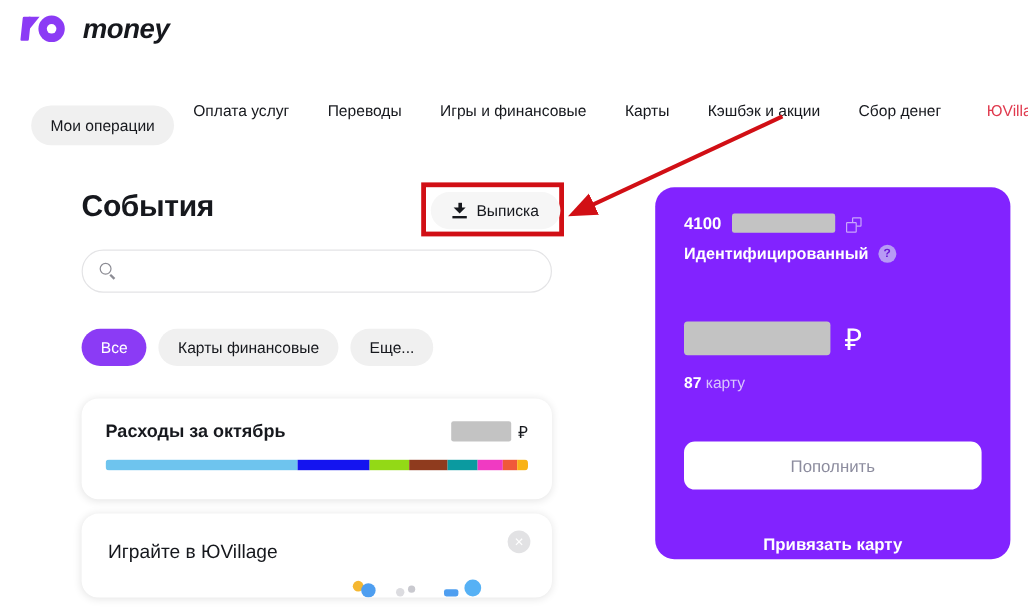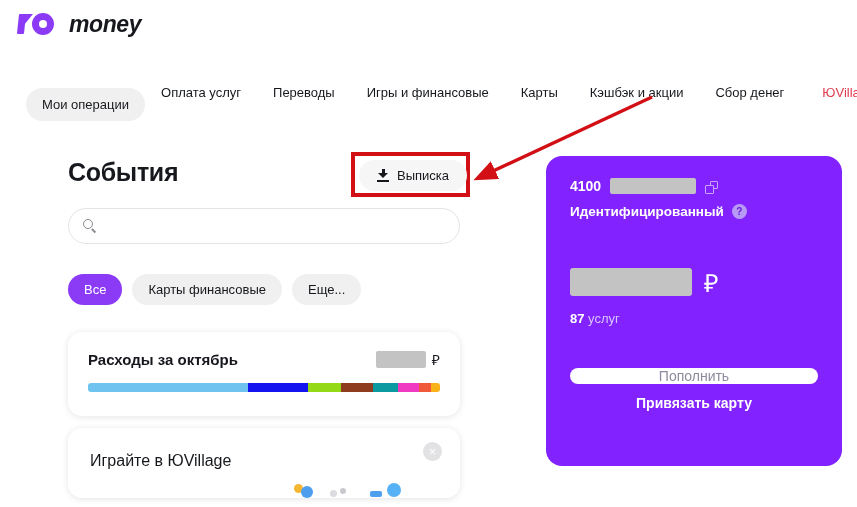--- a/index.html
+++ b/index.html
@@ -191,26 +191,26 @@
   }
   .balance-row { display: flex; align-items: center; gap: 12px; margin-top: 46px; }
   .redact-balance { width: 122px; height: 28px; border-radius: 3px; }
   .rub-big { font-size: 25px; color: #fff; font-weight: normal; }
   .points-row { margin-top: 12px; font-size: 13px; }
   .points-num { color: #fff; font-weight: bold; }
   .points-label { color: #d9c4fd; }
   .topup-btn {
     display: block; width: 248px; margin: 42px auto 0 auto;
     background: #fff; border: none; border-radius: 9px;
-    padding: 0 0; text-align: center;
+    padding: 12px 0; text-align: center;
     font-size: 14px; color: #8c8c9e; cursor: pointer;
     font-family: "Liberation Sans", sans-serif;
   }
   .link-card {
-    display: block; text-align: center; margin-top: 11px;
+    display: block; text-align: center; margin-top: 37px;
     font-size: 14px; color: #fff; font-weight: bold; cursor: pointer;
   }
 
   
   .arrow-svg { position: absolute; left: 0; top: 0; width: 857px; height: 507px; pointer-events: none; }
 </style>
 </head>
 <body>
 
 <div id="page">
@@ -308,21 +308,21 @@
     <div class="status-row">
       <span class="status-text">Идентифицированный</span>
       <span class="help-icon">?</span>
     </div>
     <div class="balance-row">
       <span class="redact redact-balance"></span>
       <span class="rub-big">₽</span>
     </div>
     <div class="points-row">
       <span class="points-num">87</span>
-      <span class="points-label">услуг</span>
+      <span class="points-label">карту</span>
     </div>
     <button class="topup-btn">Пополнить</button>
     <div class="link-card">Привязать карту</div>
   </div>
 
   <svg class="arrow-svg">
     <defs>
       <marker id="ah" markerWidth="7" markerHeight="7" refX="5.5" refY="3.5" orient="auto">
         <polygon points="0,0.6 7,3.5 0,6.4" fill="#d10f15"></polygon>
       </marker>

